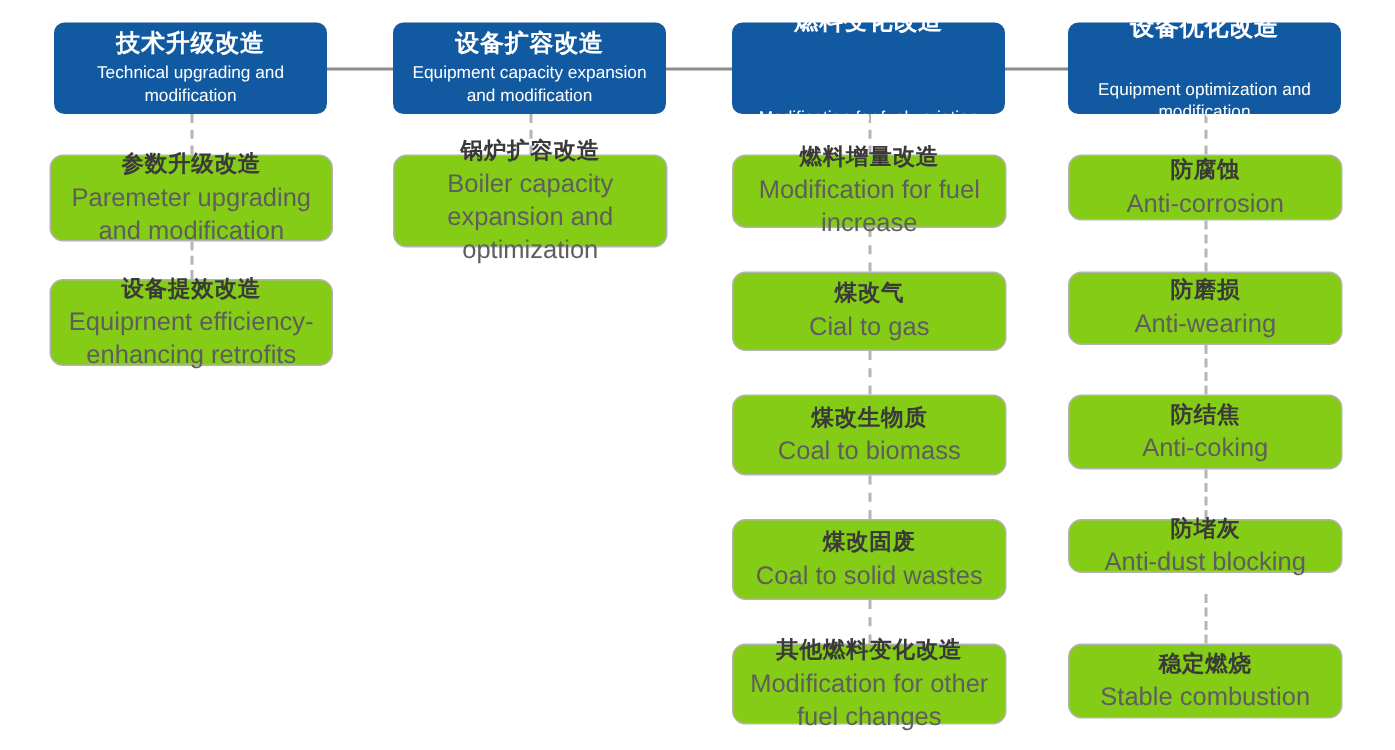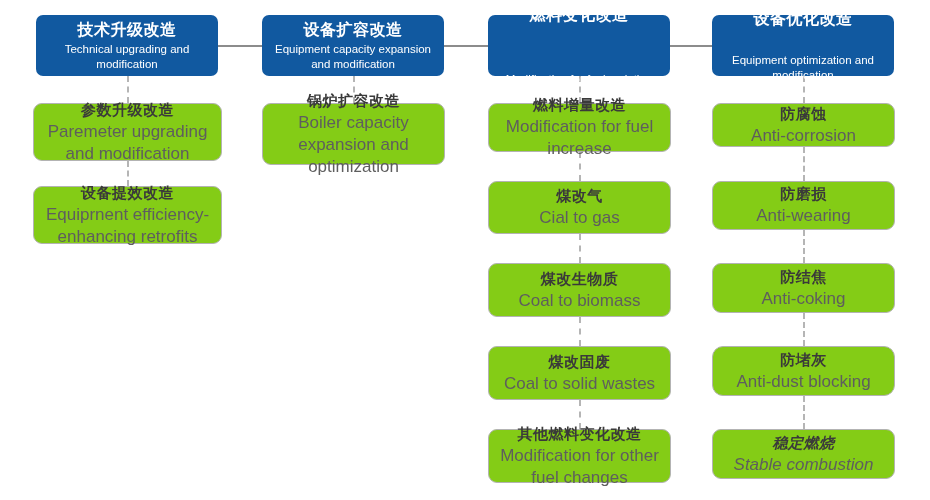--- a/index.html
+++ b/index.html
@@ -174,23 +174,23 @@
   <div class="node" style="left:712px; top:181px; width:183px; height:49px;">
     <span class="cn">防磨损</span>
     <span class="en">Anti-wearing</span>
   </div>
 
   <div class="node" style="left:712px; top:263px; width:183px; height:50px;">
     <span class="cn">防结焦</span>
     <span class="en">Anti-coking</span>
   </div>
 
-  <div class="node" style="left:712px; top:346px; width:183px; height:50px;border-radius:11px;">
+  <div class="node" style="left:712px; top:346px; width:183px; height:36px;">
     <span class="cn">防堵灰</span>
     <span class="en">Anti-dust blocking</span>
   </div>
 
-  <div class="node" style="left:712px; top:429px; width:183px; height:50px;font-style:italic;">
+  <div class="node" style="left:712px; top:429px; width:183px; height:50px;">
     <span class="cn">稳定燃烧</span>
     <span class="en">Stable combustion</span>
   </div>
 
 </div>
 
 </body></html>

